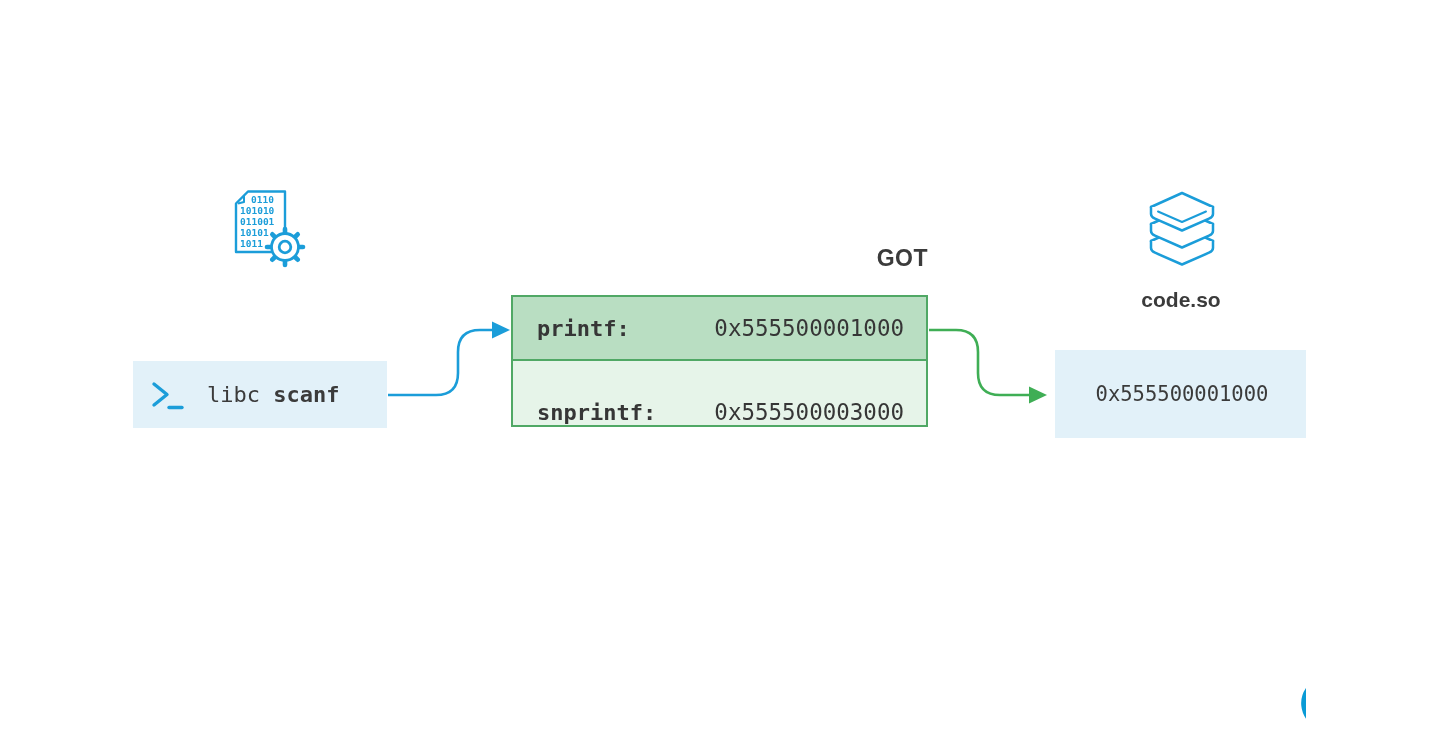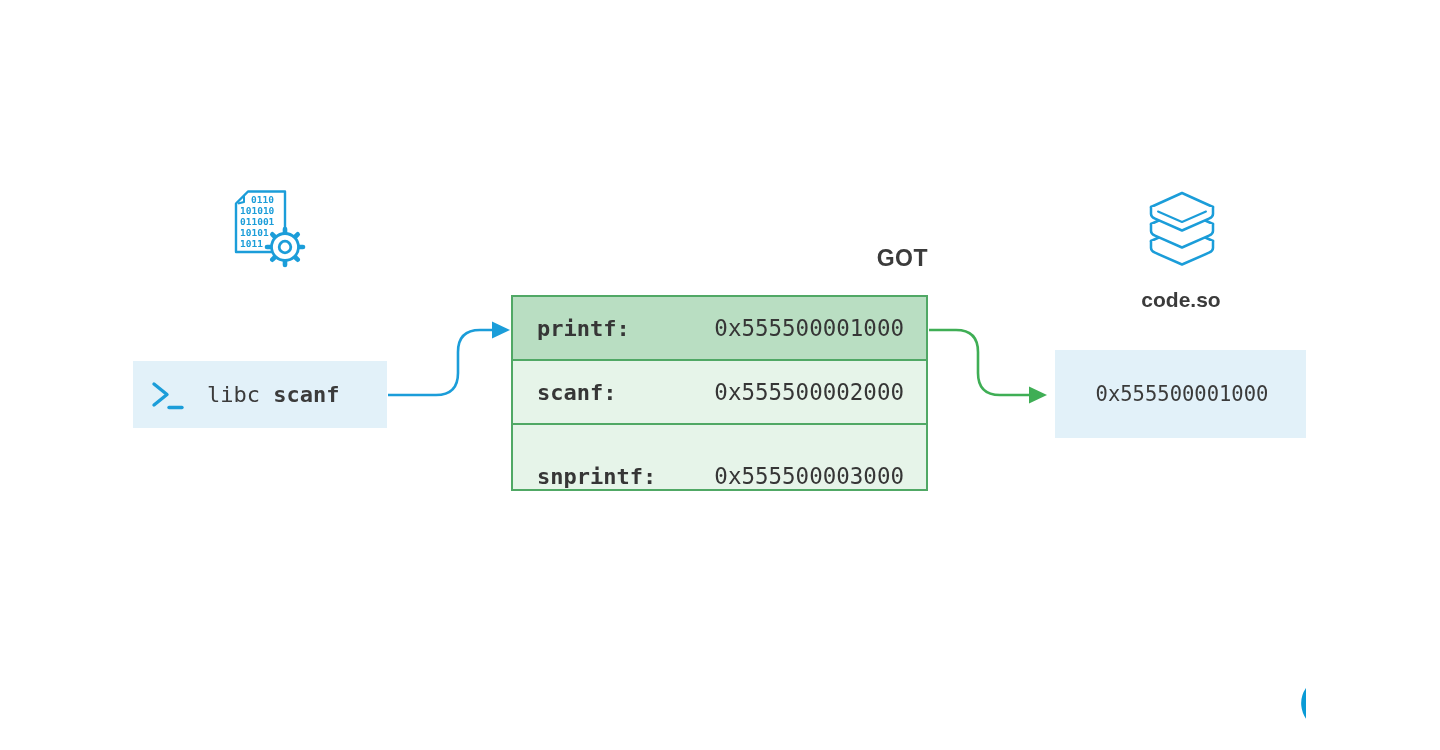--- a/index.html
+++ b/index.html
@@ -205,24 +205,20 @@
     <div class="call-text mono"><span class="kw">libc </span><span class="fn">scanf</span></div>
   </div>
 
   <div class="got-title">GOT</div>
   <div class="got-table">
     <div class="got-row highlight mono">
       <span class="fn-label">printf:</span>
       <span class="fn-addr">0x555500001000</span>
     </div>
     <div class="got-row mono">
-      <span class="fn-label">scanf:</span>
-      <span class="fn-addr">0x555500002000</span>
-    </div>
-    <div class="got-row mono">
       <span class="fn-label">snprintf:</span>
       <span class="fn-addr">0x555500003000</span>
     </div>
   </div>
 
   <svg class="lib-icon" viewBox="0 0 68 84">
     <g stroke="#1b9dd9" stroke-width="2.5" stroke-linejoin="round" stroke-linecap="round" fill="#ffffff">
 
       <path d="M34,36 L65,50 L34,64 L3,50 Z"></path>
       <path d="M3,50 L3,57 Q3,60 7,61.7 L34,73.5 L61,61.7 Q65,60 65,57 L65,50"></path>

